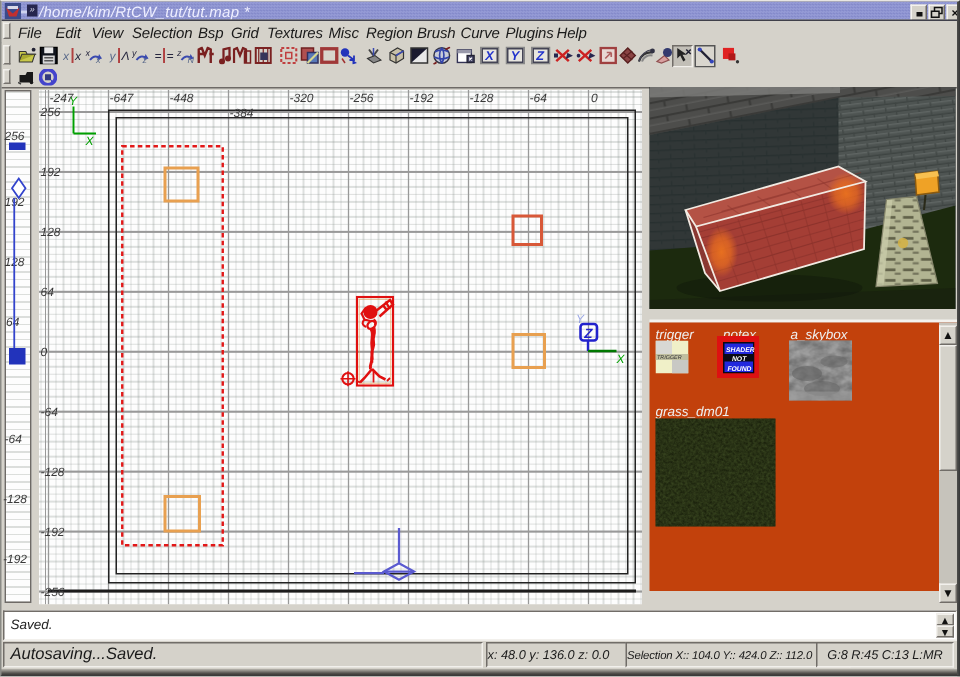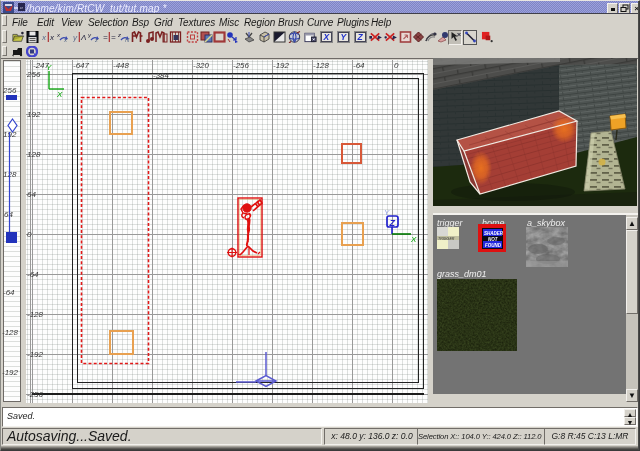--- a/index.html
+++ b/index.html
@@ -27,27 +27,27 @@
   repeating-linear-gradient(90deg,#999 0 1px,transparent 1px 40px),
   repeating-linear-gradient(180deg,#999 0 1px,transparent 1px 40px),
   repeating-linear-gradient(90deg,rgba(125,135,130,0.25) 0 1px,transparent 1px 5px),
   repeating-linear-gradient(180deg,rgba(125,135,130,0.25) 0 1px,transparent 1px 5px);
  background-position: 6px 0, 0 14px, 1px 0, 0 4px;}
 .lbl{position:absolute;font-size:8px;color:#3a3a3a;}
 
 .box{position:absolute;box-sizing:border-box;}
 
 #v3d{position:absolute;left:433px;top:58px;width:204px;height:148px;background:#343a3a;}
-#texpanel{position:absolute;left:433px;top:215px;width:205px;height:179px;background:#737373;}
+#texpanel{position:absolute;left:433px;top:215px;width:205px;height:179px;background:#c2410c;}
 #texpanel .tl{position:absolute;font-size:9px;color:#efefef;}
 .sb{position:absolute;box-sizing:border-box;background:#d5d2ca;border:1px solid;border-color:#f2f0ec #716d68 #716d68 #f2f0ec;font-size:7px;line-height:10px;text-align:center;color:#111;}
 
 #savedbar{position:absolute;left:2px;top:407px;width:636px;height:20px;background:#fff;border:1px solid;border-color:#716d68 #f2f0ec #f2f0ec #716d68;box-sizing:border-box;}
 #savedbar .txt{position:absolute;left:4px;top:3px;font-size:9px;color:#222;}
-.stat{position:absolute;top:428px;height:17px;background:#d5d2ca;border:1px solid;border-color:#716d68 #f2f0ec #f2f0ec #716d68;box-sizing:border-box;font-size:14px;color:#1a1a1a;line-height:15px;white-space:nowrap;overflow:hidden;}
+.stat{position:absolute;top:428px;height:17px;background:#d5d2ca;border:1px solid;border-color:#716d68 #f2f0ec #f2f0ec #716d68;box-sizing:border-box;font-size:11px;color:#1a1a1a;line-height:15px;white-space:nowrap;overflow:hidden;}
 #bord{position:absolute;left:0;top:0;width:640px;height:451px;border:1px solid;border-color:#e8e6e2 #3a3a3a #3a3a3a #8a8a85;box-sizing:border-box;pointer-events:none;}
 </style></head>
 <body>
 <div id="win">
 
 <div id="title">
  <svg style="position:absolute;left:2px;top:1px" width="11" height="11" viewBox="0 0 11 11">
         <rect x="0" y="0" width="11" height="11" fill="#3a4a8a"></rect>
         <path d="M1 3 L5.5 7 L10 3 L8 9 L3 9 Z" fill="#c03030"></path>
         <path d="M2 2 h7 v2 h-7 z" fill="#d8d8e8"></path>
@@ -442,21 +442,21 @@
 <line x1="184" y1="72" x2="183" y2="82" stroke="#2a2a1a" stroke-width="1.4"></line>
 <polygon points="177,58 192,56 193,70 178,72" fill="#efa226" stroke="#8a5a10" stroke-width="1"></polygon>
 <polygon points="177,58 192,56 193,59.5 178,61.5" fill="#f8c050"></polygon>
 </svg>
 </div>
 
 <div style="position:absolute;left:433px;top:206px;width:207px;height:7px;background:#d5d2ca"></div>
 <div style="position:absolute;left:433px;top:213px;width:207px;height:2px;background:#f4f2ee"></div>
 <div id="texpanel">
  <div class="tl" style="left:4px;top:3px">trigger</div>
- <div class="tl" style="left:49px;top:3px">home</div>
+ <div class="tl" style="left:49px;top:3px">notex</div>
  <div class="tl" style="left:94px;top:3px">a_skybox</div>
  <div class="tl" style="left:4px;top:54px">grass_dm01</div>
 
  <svg style="position:absolute;left:4px;top:12px" width="22" height="22" viewBox="0 0 22 22">
   <rect width="22" height="22" fill="#f0f0c8"></rect>
   <rect x="0" y="0" width="11" height="9" fill="#d8d8d4"></rect>
   <rect x="11" y="13" width="11" height="9" fill="#c8c8c4"></rect>
   <rect x="0" y="9" width="22" height="4" fill="#c0bfa0"></rect>
   <text x="1" y="12.5" font-size="3.6" fill="#333">TRIGGER</text>
  </svg>
@@ -503,19 +503,19 @@
  <div class="sb" style="left:193px;top:174px;width:12px;height:13px;line-height:12px;font-size:8px">▼</div>
 </div>
 
 <div style="position:absolute;left:1px;top:403px;width:638px;height:4px;background:#d5d2ca"></div>
 <div id="savedbar">
       <div class="txt">Saved.</div>
     </div>
 <div class="sb" style="left:624px;top:409px;width:12px;height:8px">▲</div>
 <div class="sb" style="left:624px;top:417px;width:12px;height:8px">▼</div>
 <div class="stat" style="left:2px;width:320px;padding-left:4px">Autosaving...Saved.</div>
-<div class="stat" style="left:324px;width:96px;text-align:center;font-size:8.5px">x: 48.0  y: 136.0  z: 0.0</div>
+<div class="stat" style="left:324px;width:96px;font-size:8.5px">x: 48.0  y: 136.0  z: 0.0</div>
 <div class="stat" style="left:417px;width:150px;font-size:7.6px;letter-spacing:-0.1px">Selection X:: 104.0  Y:: 424.0  Z:: 112.0</div>
 <div class="stat" style="left:544px;width:92px;text-align:center;font-size:8.5px">G:8 R:45 C:13 L:MR</div>
 <div style="position:absolute;left:0;top:446px;width:640px;height:5px;background:linear-gradient(#b8b5ad,#55534f 55%,#262624)"></div>
 <div style="position:absolute;left:638px;top:0;width:2px;height:451px;background:#4a4a48"></div>
 <div id="bord"></div>
 </div>
 
 </body></html>

